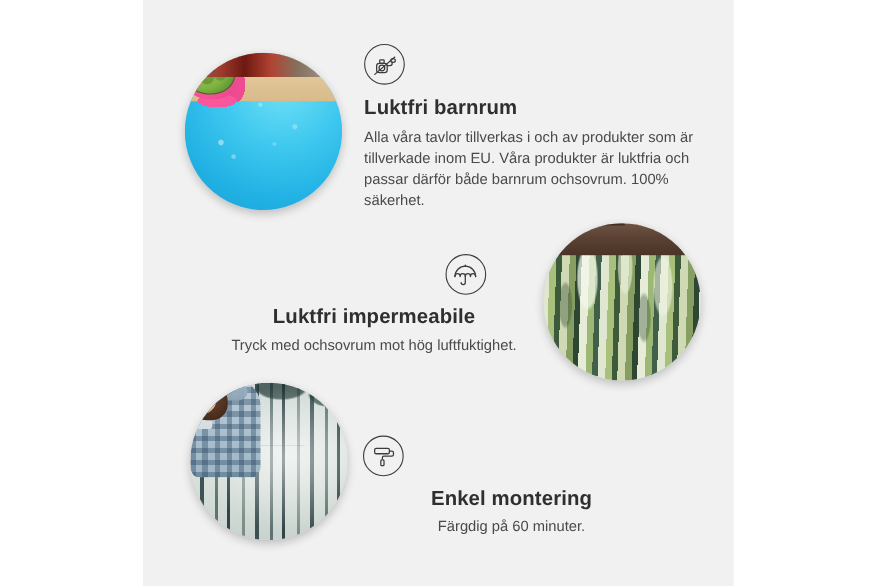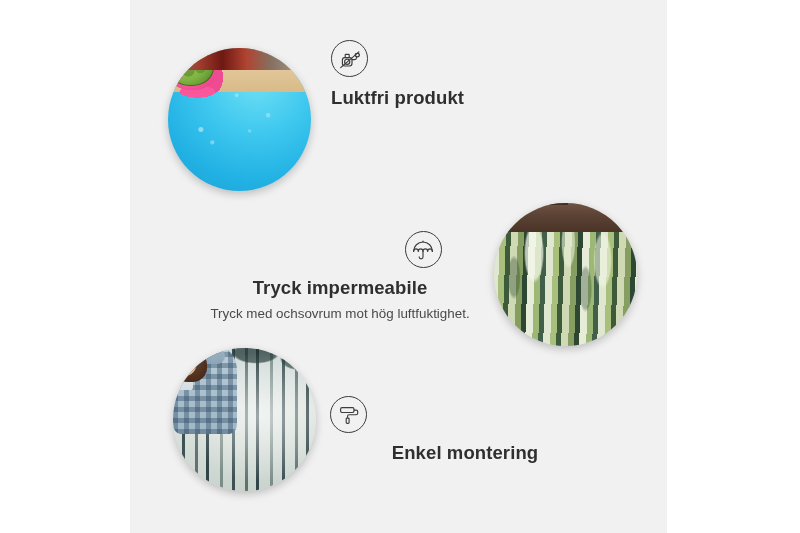--- a/index.html
+++ b/index.html
@@ -397,40 +397,42 @@
     <div class="icon-circle">
       <svg width="24" height="24" viewBox="0 0 24 24" fill="none" stroke="#3c3c3c" stroke-width="1.15" stroke-linecap="round" stroke-linejoin="round">
         <rect x="4.4" y="10.6" width="9.6" height="8.4" rx="2.4"></rect>
         <rect x="7.2" y="7.4" width="4" height="3.2" rx="0.7"></rect>
         <path d="M14 12.6h2.6a1.9 1.9 0 0 0 1.9-1.9V9.4"></path>
         <ellipse cx="19.3" cy="8.1" rx="2.1" ry="1.7"></ellipse>
         <circle cx="9.2" cy="14.8" r="2.6"></circle>
         <path d="M2.7 20.6 20.9 4.9"></path>
       </svg>
     </div>
-    <div class="f-title">Luktfri produkt</div>
+    <div class="f-title">Luktfri barnrum</div>
+    <div class="f-body">Alla våra tavlor tillverkas i och av produkter som är tillverkade inom EU. Våra produkter är luktfria och passar därför både barnrum ochsovrum. 100% säkerhet.</div>
   </div>
 
   <div class="feature" id="feature-waterproof">
     <div class="icon-circle">
       <svg width="24" height="24" viewBox="0 0 24 24" fill="none" stroke="#3c3c3c" stroke-width="1.15" stroke-linecap="round" stroke-linejoin="round">
         <path d="M2.6 13.4a9.4 9.4 0 0 1 18.8 0"></path>
         <path d="M2.6 13.4c0-1.5 1.05-2.6 2.35-2.6S7.3 11.9 7.3 13.4c0-1.5 1.05-2.6 2.35-2.6S12 11.9 12 13.4c0-1.5 1.05-2.6 2.35-2.6s2.35 1.1 2.35 2.6c0-1.5 1.05-2.6 2.35-2.6s2.35 1.1 2.35 2.6"></path>
         <path d="M12 13.4v5.5a1.9 1.9 0 0 1-3.8 0"></path>
         <path d="M12 4v-.9"></path>
       </svg>
     </div>
-    <div class="f-title">Tryck impermeabile</div>
+    <div class="f-title">Luktfri impermeabile</div>
     <div class="f-body">Tryck med ochsovrum mot hög luftfuktighet.</div>
   </div>
 
   <div class="feature" id="feature-assembly">
     <div class="icon-circle">
       <svg width="24" height="24" viewBox="0 0 24 24" fill="none" stroke="#3c3c3c" stroke-width="1.15" stroke-linecap="round" stroke-linejoin="round">
         <rect x="3.6" y="4.6" width="13.4" height="4.9" rx="1.4"></rect>
         <path d="M17 7.05h2.2a1.5 1.5 0 0 1 1.5 1.5v1.7a1.5 1.5 0 0 1-1.5 1.5h-7.3a1.3 1.3 0 0 0-1.3 1.3v1.1"></path>
         <rect x="9.2" y="15.1" width="2.9" height="5.2" rx="0.9"></rect>
       </svg>
     </div>
     <div class="f-title">Enkel montering</div>
+    <div class="f-body">Färgdig på 60 minuter.</div>
   </div>
 
 </div>
 
 </body></html>

